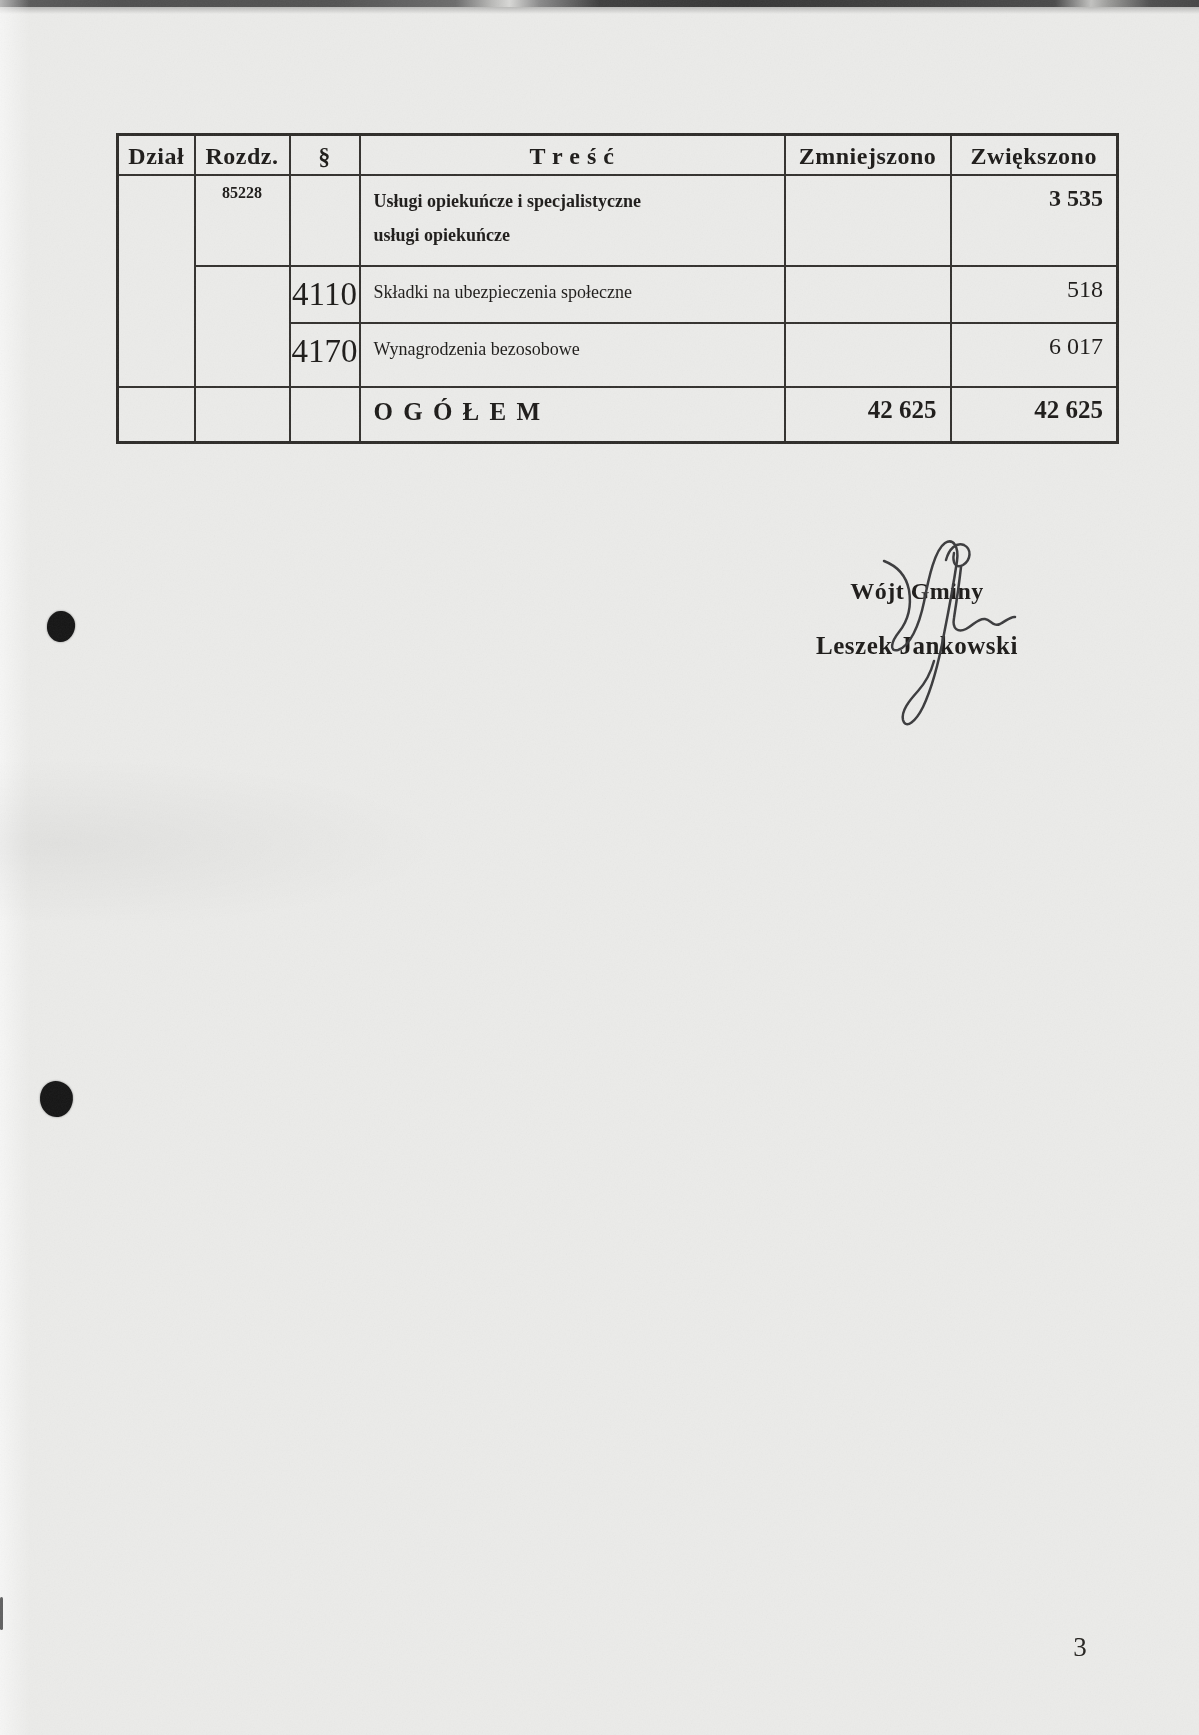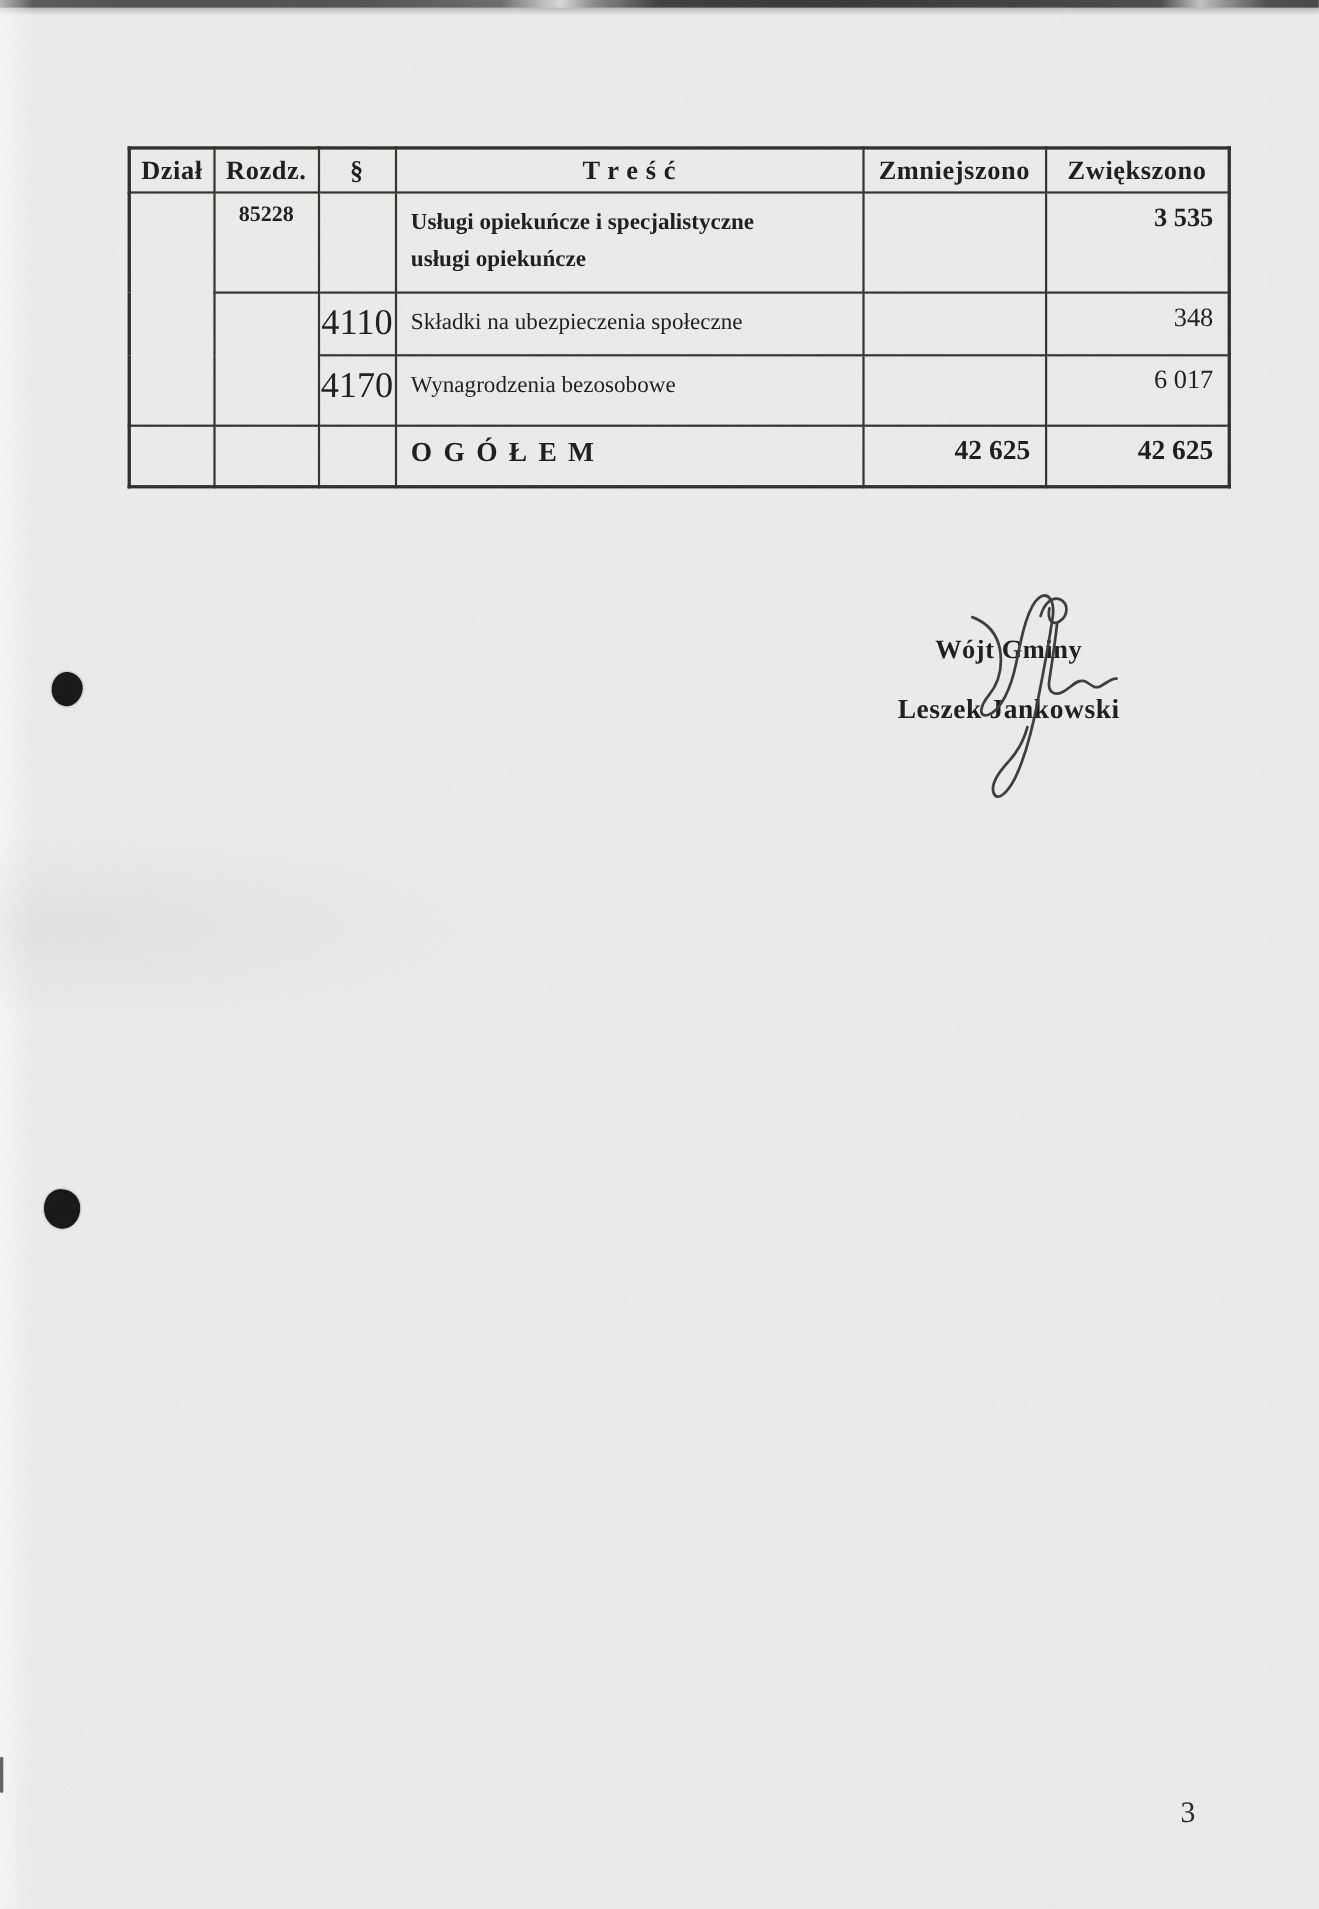--- a/index.html
+++ b/index.html
@@ -60,24 +60,24 @@
   table.budget-table{border:3px solid #2e2c29;}
   .budget-table thead tr{height:40px;}
   .budget-table tr.r1{height:91px;}
   .budget-table tr.r2{height:57px;}
   .budget-table tr.r3{height:64px;font-family:Liberation Serif, serif;}
   .budget-table tr.r4{height:56px;}
   .budget-table th{
     font-size:24px;font-weight:bold;text-align:center;
     padding-top:7px;letter-spacing:.5px;
   }
-  td.c-rozdz{font-size:20px;font-weight:bold;text-align:center;padding-top:8px;}
+  td.c-rozdz{font-size:16px;font-weight:bold;text-align:center;padding-top:8px;}
   td.c-par{font-size:33px;text-align:center;padding-top:9px;}
   td.c-tresc{
-    font-size:21px;text-align:left;
+    font-size:18px;text-align:left;
     padding:8px 6px 0 13px;line-height:34px;
     white-space:pre-line;
   }
   tr.r1 td.c-tresc{font-weight:bold;}
   td.c-num{font-size:24px;text-align:right;padding:9px 13px 0 0;}
   tr.r1 td.c-num{font-weight:bold;margin-left:46px;}
   tr.r4 td.c-tresc{font-weight:bold;font-size:25px;letter-spacing:2px;white-space:normal;padding-top:7px;}
   tr.r4 td.c-num{font-weight:bold;font-size:25px;padding-top:8px;}
 
   
@@ -135,21 +135,21 @@
         <td class="c-tresc">Usługi opiekuńcze i specjalistyczne
 usługi opiekuńcze</td>
         <td class="c-num"></td>
         <td class="c-num">3 535</td>
       </tr>
       <tr class="r2">
         <td rowspan="2"></td>
         <td class="c-par">4110</td>
         <td class="c-tresc">Składki na ubezpieczenia społeczne</td>
         <td class="c-num"></td>
-        <td class="c-num">348</td>
+        <td class="c-num">518</td>
       </tr>
       <tr class="r3">
         <td class="c-par">4170</td>
         <td class="c-tresc">Wynagrodzenia bezosobowe</td>
         <td class="c-num"></td>
         <td class="c-num">6 017</td>
       </tr>
       <tr class="r4">
         <td></td>
         <td></td>

